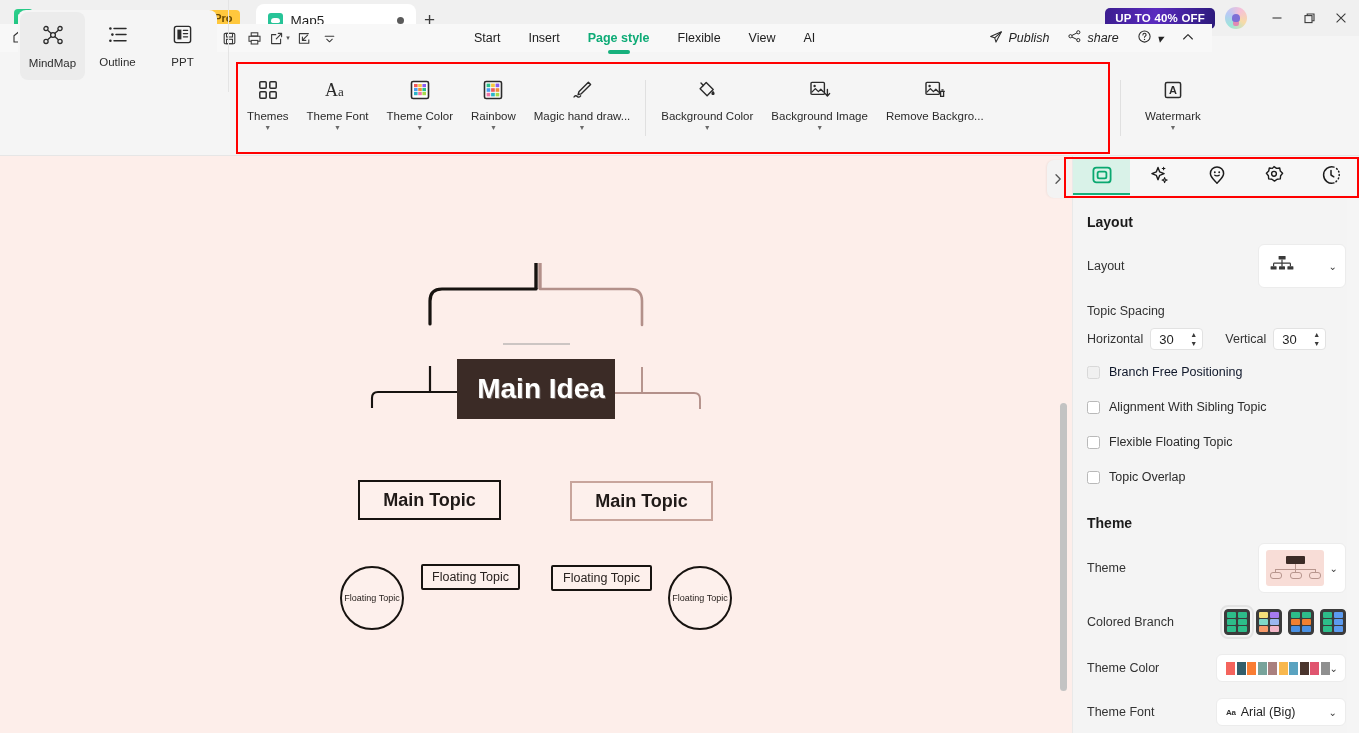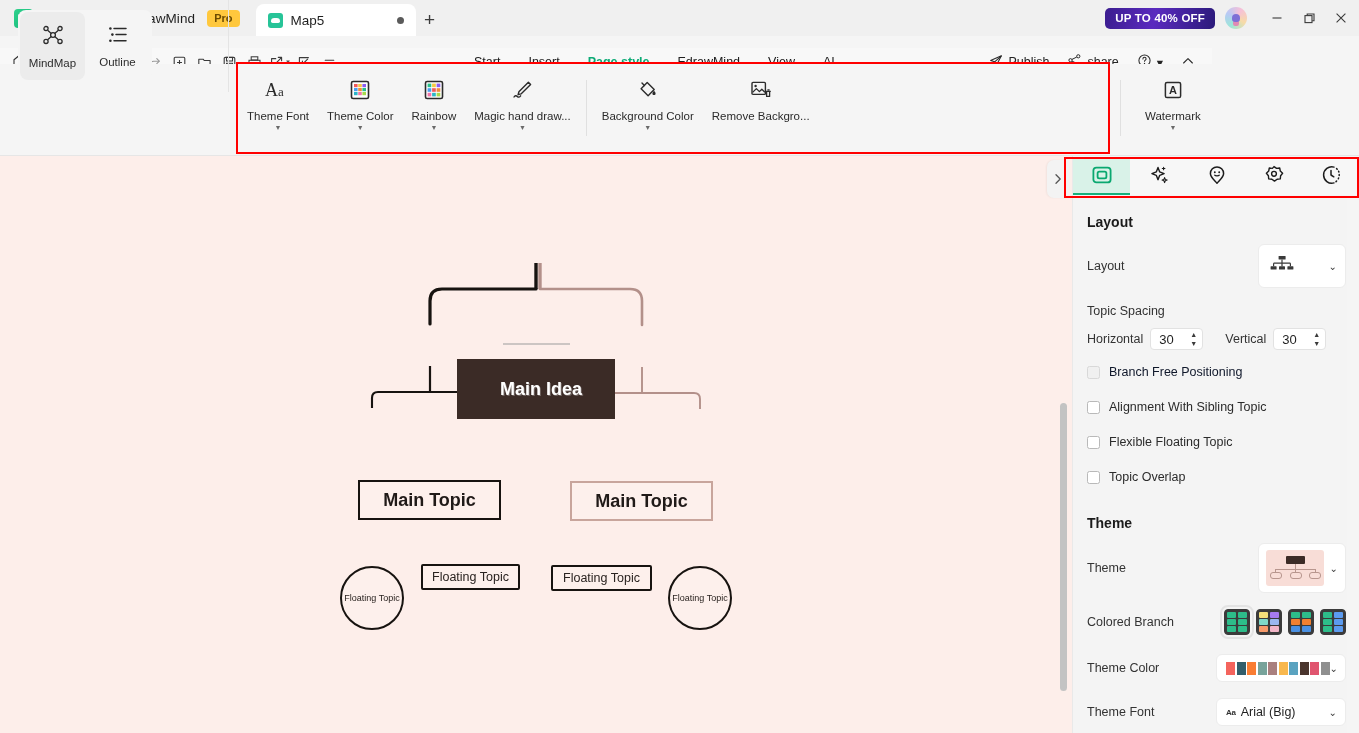--- a/index.html
+++ b/index.html
@@ -62,38 +62,38 @@
   }
   .avatar::after{
     content:"";width:8px;height:8px;border-radius:50% 50% 40% 40%;
     background:#7d6fd6;box-shadow:0 5px 0 -1px #e08ab4;
   }
   .wbtn{width:32px;height:36px;display:flex;align-items:center;justify-content:center;color:#3a3a3a;}
   .wbtn svg{display:block;}
 
   
   .menubar{
-    position:absolute;left:0;top:48px;width:1212px;height:28px;
+    position:absolute;left:0;top:24px;width:1212px;height:28px;
     background:#f8f8f8;display:flex;align-items:center;
   }
   .home-grp{display:flex;align-items:center;gap:7px;padding:0 11px 0 12px;}
   .home-grp span{font-size:12.5px;color:#232323;}
   .vsep{width:1px;height:16px;background:#dcdcdc;margin:0 4px;}
   .qi{width:25px;height:26px;display:flex;align-items:center;justify-content:center;color:#3a3a3a;position:relative;}
   .qi .car{font-size:7px;margin-left:2px;color:#555;}
   .menus{position:absolute;left:460px;top:0;height:28px;display:flex;align-items:center;gap:0;}
   .menu{
     font-size:12.5px;color:#202020;padding:5px 14px 6px;position:relative;
   }
   .menu.active{color:#0dab76;font-weight:700;}
   .menu.active::after{
     content:"";position:absolute;left:50%;transform:translateX(-50%);
     bottom:-3px;width:22px;height:4px;border-radius:2px;background:#16b07c;
   }
-  .menu-right{margin-left:auto;display:flex;gap:4px;padding-right:10px;}
+  .menu-right{margin-left:auto;display:flex;gap:4px;padding-right:10px;font-style:italic;}
   .mr-item{display:flex;align-items:center;gap:5px;font-size:12.5px;color:#242424;padding:3px 7px;}
 
   
   .ribbon{
     position:absolute;left:0;top:64px;width:1359px;height:92px;
     background:#f5f5f5;border-bottom:1px solid #e6e6e6;
   }
   .left-modes{
     position:absolute;left:18px;top:10px;
     display:flex;gap:0;background:#f5f5f5;border-radius:8px;padding:2px;
@@ -130,21 +130,21 @@
   }
   .collapse-handle{
     position:absolute;left:1047px;top:160px;width:22px;height:38px;
     background:#f3f3f3;border-radius:7px 0 0 7px;
     display:flex;align-items:center;justify-content:center;color:#555;
     z-index:12;box-shadow:-1px 0 2px rgba(0,0,0,.05);
   }
   .node{position:absolute;display:flex;align-items:center;justify-content:center;}
   .n-root{
     left:457px;top:203px;width:158px;height:60px;background:#3b2b26;
-    color:#fff;font-size:18px;font-weight:700;
+    color:#fff;font-size:28px;font-weight:700;
     text-shadow:1px 1px 0 rgba(255,255,255,.28);
     padding-left:10px;
   }
   .n-mt{
     height:40px;background:#fdf0ec;font-size:18px;font-weight:700;color:#201a18;
   }
   .n-mt1{left:358px;top:324px;width:143px;border:2.2px solid #171310;}
   .n-mt2{left:570px;top:325px;width:143px;border:2px solid #c8a59c;}
   .n-ft{
     height:26px;background:#fdf0ec;font-size:12.5px;color:#2a2320;
@@ -338,21 +338,21 @@
   <div class="qi">
     <svg width="13" height="13" viewBox="0 0 13 13">
         <path d="M2.2 4.3h8.6M3.7 7.2l2.8 2.6 2.8-2.6" stroke="#3a3a3a" stroke-width="1.05" fill="none" stroke-linecap="round" stroke-linejoin="round"></path>
       </svg>
   </div>
 
   <div class="menus">
     <div class="menu">Start</div>
     <div class="menu">Insert</div>
     <div class="menu active">Page style</div>
-    <div class="menu">EdrawMind</div>
+    <div class="menu">Flexible</div>
     <div class="menu">View</div>
     <div class="menu">AI</div>
   </div>
 
   <div class="menu-right">
     <div class="mr-item">
       <span>
         <svg width="14" height="14" viewBox="0 0 14 14">
             <path d="M12.4 1.8L1.6 6.4l4.1 1.4 1.3 4.3z" stroke="#2a2a2a" stroke-width="1.05" fill="none" stroke-linejoin="round"></path>
             <path d="M12.4 1.8L5.7 7.8" stroke="#2a2a2a" stroke-width="1.05"></path>
@@ -411,26 +411,48 @@
     <span>
       <svg width="22" height="20" viewBox="0 0 22 20">
           <path d="M7 3.5h12M9 9.6h10M7 15.7h12" stroke="#2b2b2b" stroke-width="1.5" stroke-linecap="round"></path>
           <circle cx="3.4" cy="3.5" r="1.3" fill="#2b2b2b"></circle>
           <circle cx="5.4" cy="9.6" r="1.3" fill="#2b2b2b"></circle>
           <circle cx="3.4" cy="15.7" r="1.3" fill="#2b2b2b"></circle>
         </svg>
     </span>
     <span class="lbl">Outline</span>
   </div>
+  <div class="mode">
+    <span>
+      <svg width="21" height="21" viewBox="0 0 21 21">
+          <rect x="2.4" y="2.4" width="16.2" height="16.2" rx="2" stroke="#2b2b2b" stroke-width="1.4" fill="none"></rect>
+          <rect x="5.4" y="5.6" width="4" height="9.8" fill="#2b2b2b"></rect>
+          <path d="M11.4 6.4h4.2M11.4 9.6h4.2M11.4 12.8h4.2" stroke="#2b2b2b" stroke-width="1.3" stroke-linecap="round"></path>
+        </svg>
+    </span>
+    <span class="lbl">PPT</span>
+  </div>
 </div>
 <div class="ribbon-sep"></div>
 
 <div class="ribbon-box"></div>
 
 <div class="ribbon-items">
+  <div class="ri">
+    <span class="icn">
+      <svg width="20" height="20" viewBox="0 0 20 20">
+          <rect x="1.8" y="1.8" width="6.4" height="6.4" rx="1" stroke="#2b2b2b" stroke-width="1.5" fill="none"></rect>
+          <rect x="11.8" y="1.8" width="6.4" height="6.4" rx="1" stroke="#2b2b2b" stroke-width="1.5" fill="none"></rect>
+          <rect x="1.8" y="11.8" width="6.4" height="6.4" rx="1" stroke="#2b2b2b" stroke-width="1.5" fill="none"></rect>
+          <rect x="11.8" y="11.8" width="6.4" height="6.4" rx="1" stroke="#2b2b2b" stroke-width="1.5" fill="none"></rect>
+        </svg>
+    </span>
+    <span class="txt">Themes</span>
+    <span class="dn">▼</span>
+  </div>
 
   <div class="ri">
     <span class="icn">
       <svg width="26" height="20" viewBox="0 0 26 20">
           <text x="0" y="16" font-family="Liberation Serif, serif" font-size="18" fill="#2b2b2b">A</text>
           <text x="13" y="16" font-family="Liberation Serif, serif" font-size="13" fill="#2b2b2b">a</text>
         </svg>
     </span>
     <span class="txt">Theme Font</span>
     <span class="dn">▼</span>
@@ -493,20 +515,32 @@
           <path d="M10.2 2.6l7 7-6.1 6.1-7-7z" stroke="#2b2b2b" stroke-width="1.4" fill="none" stroke-linejoin="round"></path>
           <path d="M7.4 5.4L5 3" stroke="#2b2b2b" stroke-width="1.4" stroke-linecap="round"></path>
           <path d="M18.6 13.4c0 1-.7 1.7-1.6 1.7s-1.6-.7-1.6-1.7 1.6-2.6 1.6-2.6 1.6 1.6 1.6 2.6z" fill="#2b2b2b"></path>
         </svg>
     </span>
     <span class="txt">Background Color</span>
     <span class="dn">▼</span>
   </div>
 
 
+  <div class="ri">
+    <span class="icn">
+      <svg width="22" height="20" viewBox="0 0 22 20">
+          <rect x="2" y="2.4" width="13.4" height="12" rx="1" stroke="#2b2b2b" stroke-width="1.4" fill="none"></rect>
+          <circle cx="5.6" cy="6" r="1.2" fill="#2b2b2b"></circle>
+          <path d="M2.6 12.4l3.8-3.8 3 3 2.4-2.4 3 3" stroke="#2b2b2b" stroke-width="1.3" fill="none" stroke-linejoin="round"></path>
+          <path d="M18.4 9.4v6.4M16.2 13.6l2.2 2.4 2.2-2.4" stroke="#2b2b2b" stroke-width="1.4" fill="none" stroke-linecap="round" stroke-linejoin="round"></path>
+        </svg>
+    </span>
+    <span class="txt">Background Image</span>
+    <span class="dn">▼</span>
+  </div>
 
   <div class="ri">
     <span class="icn">
       <svg width="22" height="20" viewBox="0 0 22 20">
           <rect x="2" y="2.4" width="13.4" height="12" rx="1" stroke="#2b2b2b" stroke-width="1.4" fill="none"></rect>
           <circle cx="5.6" cy="6" r="1.2" fill="#2b2b2b"></circle>
           <path d="M2.6 12.4l3.8-3.8 3 3 2.4-2.4 3 3" stroke="#2b2b2b" stroke-width="1.3" fill="none" stroke-linejoin="round"></path>
           <path d="M15.4 11.4h5.4M16.6 11.4v5h3v-5M17.4 9.8h2.2" stroke="#2b2b2b" stroke-width="1.3" fill="#f5f5f5" stroke-linejoin="round"></path>
         </svg>
     </span>

